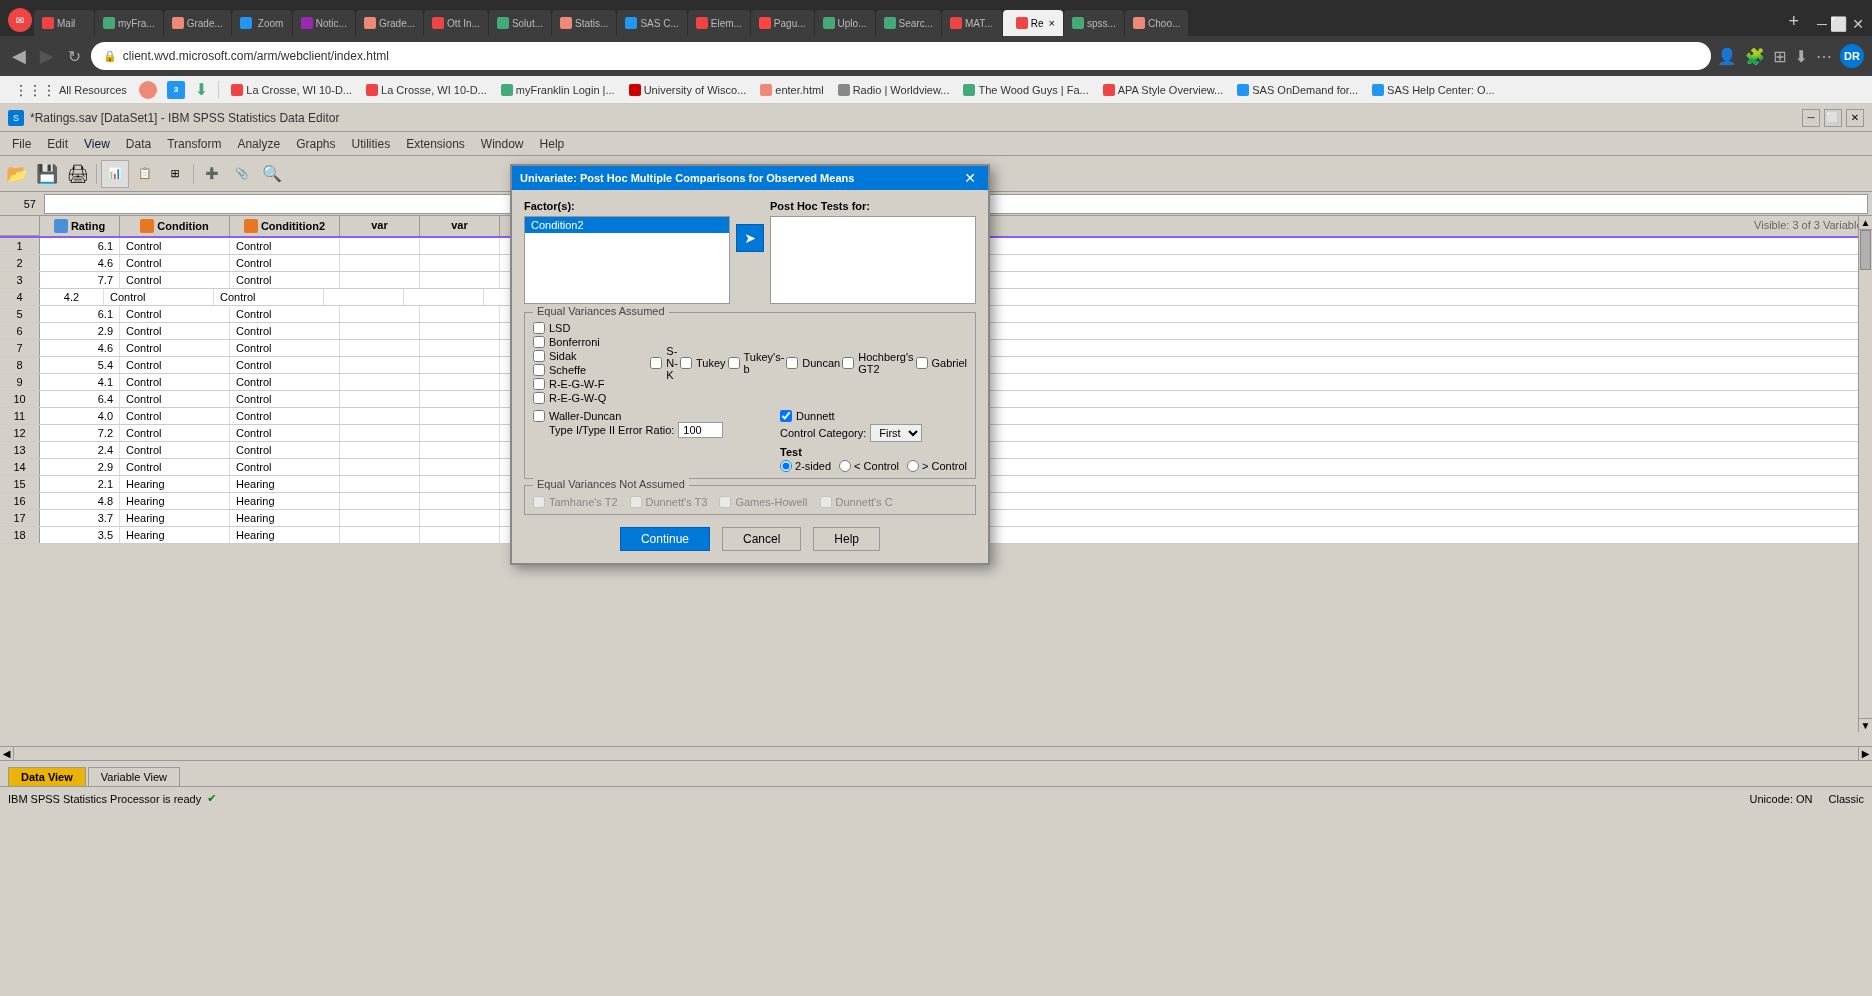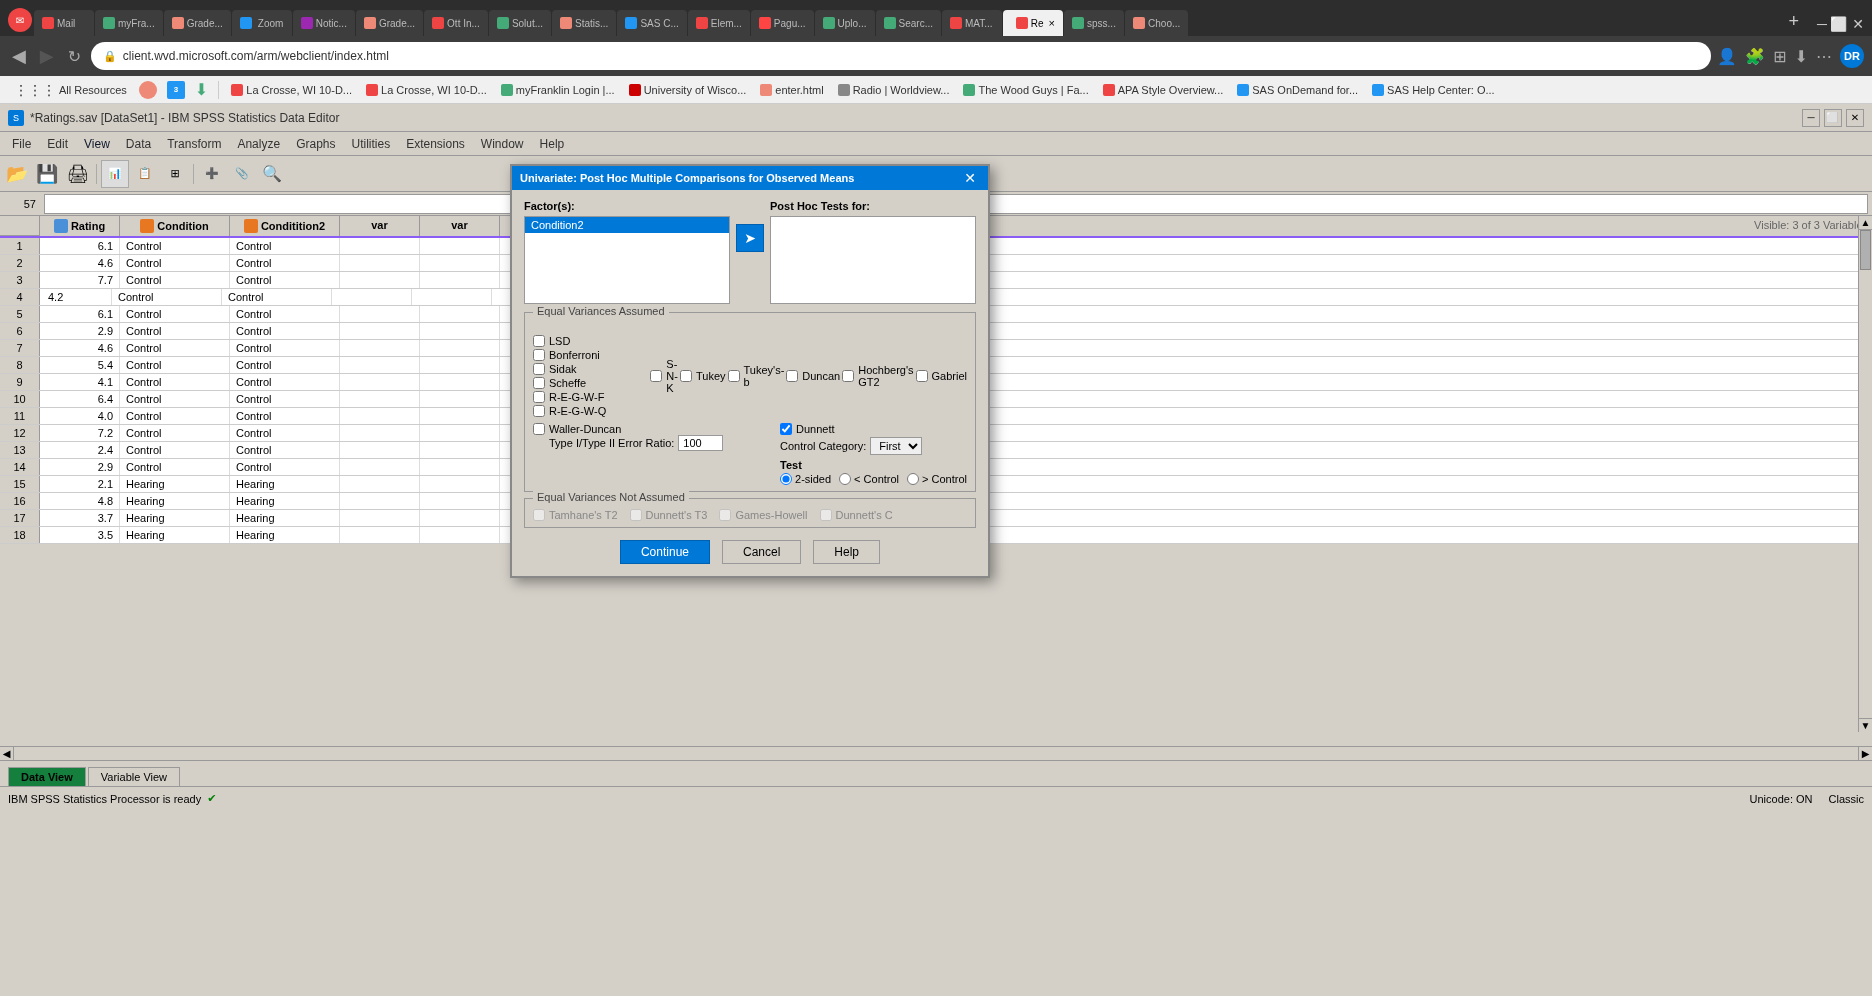--- a/index.html
+++ b/index.html
@@ -287,21 +287,21 @@
       <div style="width:110px;border-right:1px solid #ddd;padding:2px 6px;font-size:11px;text-align:left;">Control</div>
       <div style="width:80px;border-right:1px solid #ddd;padding:2px 6px;font-size:11px;"></div>
       <div style="width:80px;border-right:1px solid #ddd;padding:2px 6px;font-size:11px;"></div>
       <div style="width:80px;border-right:1px solid #ddd;padding:2px 6px;font-size:11px;"></div>
       <div style="width:80px;border-right:1px solid #ddd;padding:2px 6px;font-size:11px;"></div>
       <div style="width:80px;border-right:1px solid #ddd;padding:2px 6px;font-size:11px;"></div>
       <div style="width:80px;border-right:1px solid #ddd;padding:2px 6px;font-size:11px;"></div>
     </div>
           <div style="display: flex; border-bottom: 1px solid rgb(204, 204, 204); background: white;">
       <div style="width:40px;background:#d4d0c8;border-right:1px solid #999;text-align:center;font-size:11px;padding:2px 4px;flex-shrink:0;">4</div>
-      <div style="width:72px;border-right:1px solid #ddd;padding:2px 8px;font-size:11px;text-align:left;">4.2</div>
+      <div style="width:64px;border-right:1px solid #ddd;padding:2px 8px;font-size:11px;text-align:center;">4.2</div>
       <div style="width:110px;border-right:1px solid #ddd;padding:2px 6px;font-size:11px;text-align:left;">Control</div>
       <div style="width:110px;border-right:1px solid #ddd;padding:2px 6px;font-size:11px;text-align:left;">Control</div>
       <div style="width:80px;border-right:1px solid #ddd;padding:2px 6px;font-size:11px;"></div>
       <div style="width:80px;border-right:1px solid #ddd;padding:2px 6px;font-size:11px;"></div>
       <div style="width:80px;border-right:1px solid #ddd;padding:2px 6px;font-size:11px;"></div>
       <div style="width:80px;border-right:1px solid #ddd;padding:2px 6px;font-size:11px;"></div>
       <div style="width:80px;border-right:1px solid #ddd;padding:2px 6px;font-size:11px;"></div>
       <div style="width:80px;border-right:1px solid #ddd;padding:2px 6px;font-size:11px;"></div>
     </div>
           <div style="display: flex; border-bottom: 1px solid rgb(204, 204, 204); background: white;">
@@ -484,21 +484,21 @@
     </div>
   </div>
 
   <div style="height:14px;background:#d4d0c8;border-top:1px solid #999;display:flex;align-items:center;">
     <div style="width:14px;height:14px;border-right:1px solid #999;display:flex;align-items:center;justify-content:center;font-size:10px;cursor:pointer;">◀</div>
     <div style="flex:1;background:#d4d0c8;"></div>
     <div style="width:14px;height:14px;border-left:1px solid #999;display:flex;align-items:center;justify-content:center;font-size:10px;cursor:pointer;">▶</div>
   </div>
 
   <div style="height:26px;background:#d4d0c8;display:flex;align-items:flex-end;padding:0 8px;border-top:1px solid #999;">
-    <div style="padding:3px 12px;font-size:11px;cursor:pointer;border:1px solid #999;border-bottom:none;background:#15803d;font-weight:bold;margin-right:2px;">Data View</div>
+    <div style="padding:3px 12px;font-size:11px;cursor:pointer;border:1px solid #999;border-bottom:none;background:#eab308;font-weight:bold;margin-right:2px;">Data View</div>
     <div style="padding:3px 12px;font-size:11px;cursor:pointer;border:1px solid #999;border-bottom:none;background:#d4d0c8;margin-right:2px;">Variable View</div>
   </div>
 
   <div style="height:24px;background:#d4d0c8;display:flex;align-items:center;justify-content:space-between;padding:0 8px;border-top:1px solid #999;">
     <div style="font-size:11px;display:flex;align-items:center;gap:6px;">
       <span>IBM SPSS Statistics Processor is ready</span>
       <span style="color:green;">✔</span>
     </div>
     <div style="display:flex;gap:16px;align-items:center;font-size:11px;">
       <span>Unicode: ON</span>
@@ -528,21 +528,21 @@
           </div>
           <div style="flex:1;">
             <div style="font-size:11px;font-weight:bold;margin-bottom:4px;">Post Hoc Tests for:</div>
             <div style="background:white;border:1px solid #999;height:88px;overflow-y:auto;"></div>
           </div>
         </div>
 
         <div style="border:1px solid #999;padding:6px 8px;margin-bottom:6px;position:relative;">
           <div style="position:absolute;top:-8px;left:8px;background:#d4d0c8;padding:0 4px;font-size:11px;color:#444;">Equal Variances Assumed</div>
 
-          <div style="display:grid;grid-template-columns:1fr 1fr;gap:3px 0;margin-top:16px;">
+          <div style="display:grid;grid-template-columns:1fr 1fr;gap:3px 0;margin-top:3px;">
 
             <div style="display:flex;flex-direction:column;gap:2px;">
               <label style="display:flex;align-items:center;gap:4px;font-size:11px;"><input type="checkbox" style="width: 12px; height: 12px; margin: 0px;"> LSD</label>
               <label style="display:flex;align-items:center;gap:4px;font-size:11px;"><input type="checkbox" style="width: 12px; height: 12px; margin: 0px;"> Bonferroni</label>
               <label style="display:flex;align-items:center;gap:4px;font-size:11px;"><input type="checkbox" style="width: 12px; height: 12px; margin: 0px;"> Sidak</label>
               <label style="display:flex;align-items:center;gap:4px;font-size:11px;"><input type="checkbox" style="width: 12px; height: 12px; margin: 0px;"> Scheffe</label>
               <label style="display:flex;align-items:center;gap:4px;font-size:11px;"><input type="checkbox" style="width: 12px; height: 12px; margin: 0px;"> R-E-G-W-F</label>
               <label style="display:flex;align-items:center;gap:4px;font-size:11px;"><input type="checkbox" style="width: 12px; height: 12px; margin: 0px;"> R-E-G-W-Q</label>
             </div>
 

